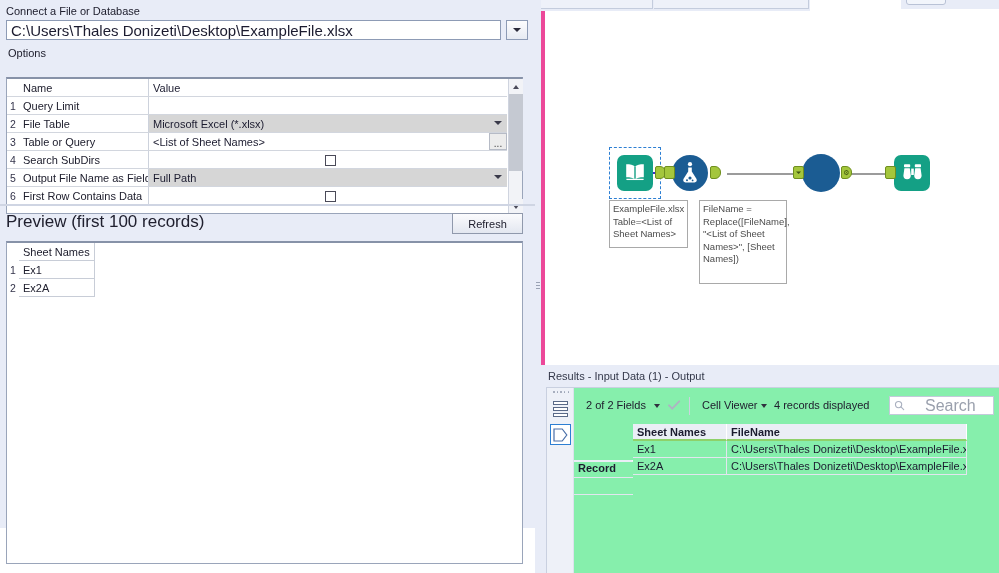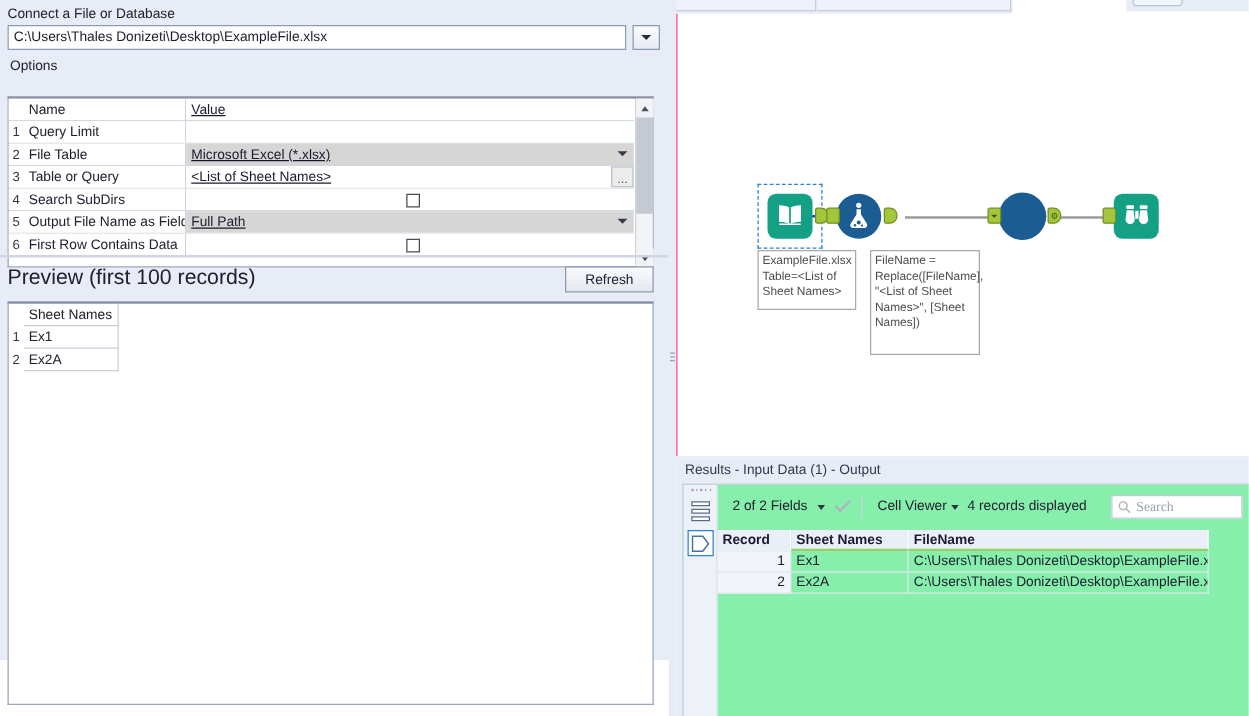--- a/index.html
+++ b/index.html
@@ -13,21 +13,21 @@
 
   
   .left-panel{
     position:absolute;left:0;top:0;width:535px;height:528px;
     background:#e8ecf7;box-sizing:border-box;
   }
   .lbl-connect{position:absolute;left:6px;top:5px;font-size:11px;color:#20202f;}
   .path-row{position:absolute;left:6px;top:20px;width:517px;height:20px;}
   .path-input{
     position:absolute;left:0;top:0;width:495px;height:20px;box-sizing:border-box;
-    background:#fff;border:1px solid #8d9bb5;font-size:11px;color:#1b1b2f;
+    background:#fff;border:1px solid #8d9bb5;font-size:15px;color:#1b1b2f;
     padding:2px 4px;outline:none;font-family:"Liberation Sans", sans-serif;
   }
   .path-drop{
     position:absolute;left:500px;top:0;width:22px;height:20px;box-sizing:border-box;
     background:linear-gradient(#fdfdfe,#e6eaf2);border:1px solid #8d9bb5;
     display:flex;align-items:center;justify-content:center;cursor:pointer;
   }
   .caret-dn{width:0;height:0;border-left:4px solid transparent;border-right:4px solid transparent;border-top:4px solid #2a2a3a;}
 
   .lbl-options{position:absolute;left:8px;top:47px;font-size:11px;color:#20202f;}
@@ -45,21 +45,21 @@
   .gs-btn{width:14px;height:15px;display:flex;align-items:center;justify-content:center;background:#f2f3f7;cursor:pointer;}
   .gs-thumb{position:absolute;left:0;top:15px;width:14px;height:77px;background:#c5c9d2;}
   .chev{width:0;height:0;border-left:3.5px solid transparent;border-right:3.5px solid transparent;}
   .chev.up{border-bottom:4px solid #4b4b5a;}
   .chev.dn{border-top:4px solid #4b4b5a;}
 
   .grid{position:absolute;left:0;top:0;right:15px;top:0;}
   .grow{display:flex;height:18px;box-sizing:border-box;border-bottom:1px solid #d2d6de;}
   .gnum{width:12px;flex:0 0 12px;box-sizing:border-box;text-align:center;line-height:18px;font-size:10.5px;color:#33334a;background:#fff;}
   .gname{width:130px;flex:0 0 130px;box-sizing:border-box;border-right:1px solid #cdd2dc;line-height:18px;padding-left:4px;font-size:11px;color:#20202f;background:#fff;overflow:hidden;white-space:nowrap;}
-  .gval{flex:1 1 auto;box-sizing:border-box;position:relative;line-height:18px;padding-left:4px;font-size:11px;background:#fff;overflow:hidden;white-space:nowrap;text-decoration:underline;}
+  .gval{flex:1 1 auto;box-sizing:border-box;position:relative;line-height:18px;padding-left:4px;font-size:11px;background:#fff;overflow:hidden;white-space:nowrap;}
   .grow.header .gname,.grow.header .gval{background:#fff;}
   .gval.combo{background:#d6d6d6;padding-right:16px;}
   .gval.combo .cc{position:absolute;right:5px;top:6px;width:0;height:0;border-left:4px solid transparent;border-right:4px solid transparent;border-top:4px solid #3a3a4a;}
   .gval.ellipsis-cell{padding-right:0;}
   .ell-btn{position:absolute;right:0;top:0;width:18px;height:17px;box-sizing:border-box;background:#ececec;border:1px solid #b6bbc6;display:flex;align-items:flex-end;justify-content:center;font-size:10px;color:#444;line-height:10px;cursor:pointer;}
   .chkcell{display:flex;align-items:center;justify-content:center;height:18px;}
   .chkbox{width:11px;height:11px;box-sizing:border-box;border:1px solid #4a4a58;background:#fff;cursor:pointer;}
 
   
   .prev-sep{position:absolute;left:0;top:204px;width:535px;height:2px;background:#cfd5e3;}
@@ -86,21 +86,21 @@
   
   .right{position:absolute;left:541px;top:0;width:458px;height:573px;background:#fff;}
 
   .top-tabs{position:absolute;left:0;top:0;width:458px;height:11px;background:#e8ecf7;}
   .tab-a{position:absolute;left:0;top:0;width:112px;height:9px;background:#eef1f9;border-right:1px solid #c4ccdd;border-bottom:1px solid #c4ccdd;box-sizing:border-box;}
   .tab-b{position:absolute;left:113px;top:0;width:155px;height:9px;background:#eef1f9;border-right:1px solid #c4ccdd;border-bottom:1px solid #c4ccdd;box-sizing:border-box;}
   .tab-gap{position:absolute;left:269px;top:0;width:231px;height:11px;background:#fff;}
   .tool-chip{position:absolute;left:360px;top:0;width:98px;height:9px;background:#e8ecf7;}
   .tool-chip .pill{position:absolute;left:5px;top:-6px;width:40px;height:11px;border:1px solid #b9c2d6;border-radius:3px;background:#f2f5fb;box-sizing:border-box;}
 
-  .canvas{position:absolute;left:0;top:11px;width:458px;height:354px;background:#fff;border-left:1px solid #ec4899;box-sizing:border-box;}
+  .canvas{position:absolute;left:0;top:11px;width:458px;height:354px;background:#fff;border-left:4px solid #ec4899;box-sizing:border-box;}
 
   
   .node{position:absolute;}
   .sq-node{width:36px;height:36px;border-radius:7px;background:#14a085;display:flex;align-items:center;justify-content:center;}
   .sel-box{position:absolute;left:-8px;top:-8px;width:52px;height:52px;box-sizing:border-box;border:1px dashed #2d7fd3;}
   .circ-node{width:36px;height:36px;border-radius:50%;background:#1b5c93;display:flex;align-items:center;justify-content:center;}
   .plain-circ{width:38px;height:38px;border-radius:50%;background:#1b5c93;}
 
   .anchor{position:absolute;width:11px;height:13px;background:#a4c63c;border:1px solid #6f8f1e;box-sizing:border-box;border-radius:2px;display:flex;align-items:center;justify-content:center;font-size:7px;color:#3d5210;}
   .anchor.out{border-radius:2px 6px 6px 2px;}
@@ -126,29 +126,29 @@
   .side-icon{position:absolute;left:5px;top:11px;width:17px;height:20px;display:flex;flex-direction:column;justify-content:center;gap:2px;align-items:center;}
   .side-icon i{display:block;width:15px;height:4px;border:1px solid #5a6a88;background:#fff;box-sizing:border-box;}
   .side-tag{position:absolute;left:3px;top:36px;width:21px;height:21px;box-sizing:border-box;border:1px solid #2d7fd3;background:#fff;display:flex;align-items:center;justify-content:center;}
 
   .res-toolbar{position:absolute;left:27px;top:0;width:426px;height:36px;}
   .tb-item{position:absolute;font-size:11px;color:#20202f;white-space:nowrap;}
   .tb-caret{width:0;height:0;border-left:3.5px solid transparent;border-right:3.5px solid transparent;border-top:4px solid #30303f;}
   .tb-div{position:absolute;width:1px;height:18px;background:#ccd2e0;}
   .check{position:absolute;width:14px;height:14px;}
   .search-box{position:absolute;width:105px;height:19px;box-sizing:border-box;border:1px solid #c3cada;background:#fff;display:flex;align-items:center;padding-left:4px;}
-  .search-ph{font-size:11px;color:#9aa0ad;margin-left:4px;font-family:Liberation Serif, serif;}
+  .search-ph{font-size:16px;color:#9aa0ad;margin-left:20px;}
 
   .res-table{position:absolute;left:27px;top:36px;width:426px;height:150px;}
   .trow{display:flex;height:17px;box-sizing:border-box;}
   .th{box-sizing:border-box;font-size:11px;font-weight:bold;color:#1b1b2f;line-height:16px;padding-left:4px;background:#eaeef6;border-right:1px solid #ffffff;border-bottom:2px solid #8ed16a;}
   .th.rec{border-bottom:2px solid #eaeef6;background:#eaeef6;}
   .td{box-sizing:border-box;font-size:11px;color:#1b1b2f;line-height:17px;padding:0 4px;border-right:1px solid #e2e6ef;border-bottom:1px solid #e2e6ef;overflow:hidden;white-space:nowrap;}
   .td.num{text-align:right;background:#f2f4f9;}
-  .c-rec{width:59px;flex:0 0 59px;}
+  .c-rec{width:59px;flex:0 0 59px;margin-top:36px;}
   .c-sheet{width:94px;flex:0 0 94px;}
   .c-file{width:240px;flex:0 0 240px;}
 </style>
 </head>
 <body>
 
 <div class="app">
 
   <div class="left-panel">
 

